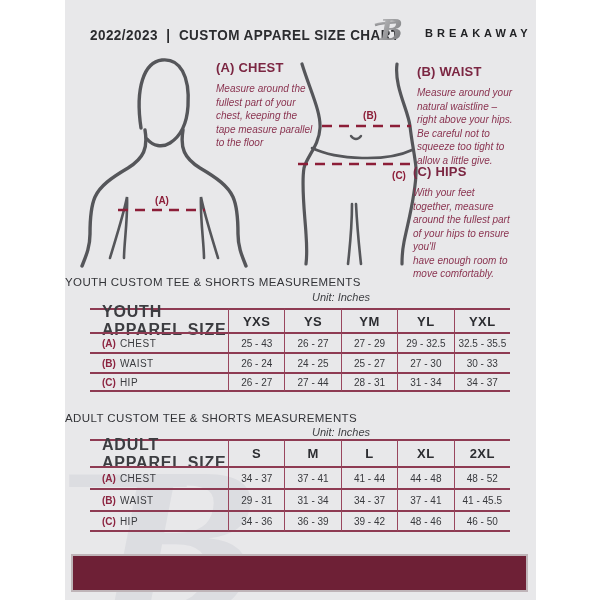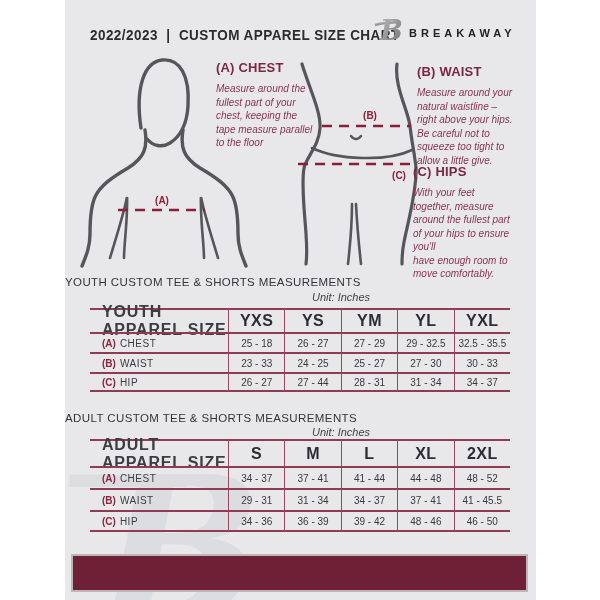--- a/index.html
+++ b/index.html
@@ -14,21 +14,21 @@
   }
   
   .hdr-title{
     position:absolute;left:25px;top:26px;
     font-size:15px;font-weight:bold;color:#2b2c2f;
     letter-spacing:.5px;white-space:pre;
     transform:scaleX(.9);transform-origin:left center;
   }
   .logo{position:absolute;left:309px;top:13px;}
   .brand{
-    position:absolute;left:344px;top:27px;
+    position:absolute;left:360px;top:27px;
     font-size:11px;font-weight:bold;color:#212225;letter-spacing:4px;
   }
   
   .fig{position:absolute;}
   .fig-upper{left:13px;top:54px;}
   .fig-lower{left:217px;top:56px;}
   .guide{position:absolute;width:122px;}
   .guide-chest{left:131px;top:60px;margin-left:20px;}
   .guide-waist{left:352px;top:64px;}
   .guide-hips{left:348px;top:164px;}
@@ -59,21 +59,21 @@
   }
   .tbl-youth{top:308px;grid-template-rows:24px 20px 20px 20px;}
   .tbl-adult{top:439px;grid-template-rows:27px 22px 22px 22px;}
   .c{
     display:flex;align-items:center;justify-content:center;
     border-top:2px solid var(--tl);
     font-size:10px;color:#38393d;
   }
   .c.v{border-left:1.5px solid #99465e;}
   .c.last{border-bottom:2px solid var(--tl);}
-  .c.sizehead{font-size:16px;font-weight:bold;color:#2c2d31;letter-spacing:.5px;}
+  .c.sizehead{font-size:13px;font-weight:bold;color:#2c2d31;letter-spacing:.5px;}
   .c.lbl{justify-content:flex-start;padding-left:12px;}
   .c.collbl{font-size:16px;letter-spacing:.8px;color:#3c3d41;font-weight:bold;}
   .rowkey{font-weight:bold;color:#8c2440;margin-right:4px;}
   .rowlabel{letter-spacing:.5px;color:#3a3b3f;}
   
   .footer-bar{
     position:absolute;left:6px;top:554px;width:453px;height:34px;
     background:#6e2036;border:2px solid #bfb4b8;z-index:3;
   }
   .watermark{position:absolute;left:0px;top:422px;z-index:0;}
@@ -171,31 +171,31 @@
       <div class="c v sizehead">YXS</div>
       <div class="c v sizehead">YS</div>
       <div class="c v sizehead">YM</div>
       <div class="c v sizehead">YL</div>
       <div class="c v sizehead">YXL</div>
 
       <div class="c lbl">
         <span class="rowkey">(A)</span>
         <span class="rowlabel">CHEST</span>
       </div>
-      <div class="c v">25 - 18</div>
+      <div class="c v">25 - 43</div>
       <div class="c v">26 - 27</div>
       <div class="c v">27 - 29</div>
       <div class="c v">29 - 32.5</div>
       <div class="c v">32.5 - 35.5</div>
 
       <div class="c lbl">
         <span class="rowkey">(B)</span>
         <span class="rowlabel">WAIST</span>
       </div>
-      <div class="c v">23 - 33</div>
+      <div class="c v">26 - 24</div>
       <div class="c v">24 - 25</div>
       <div class="c v">25 - 27</div>
       <div class="c v">27 - 30</div>
       <div class="c v">30 - 33</div>
 
       <div class="c lbl last">
         <span class="rowkey">(C)</span>
         <span class="rowlabel">HIP</span>
       </div>
       <div class="c v last">26 - 27</div>

